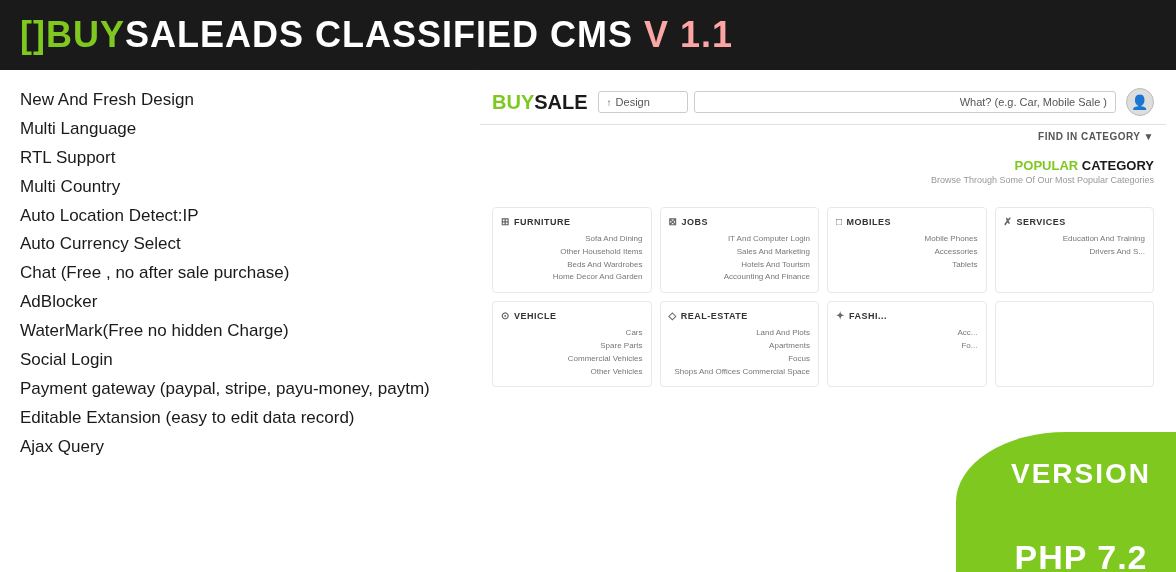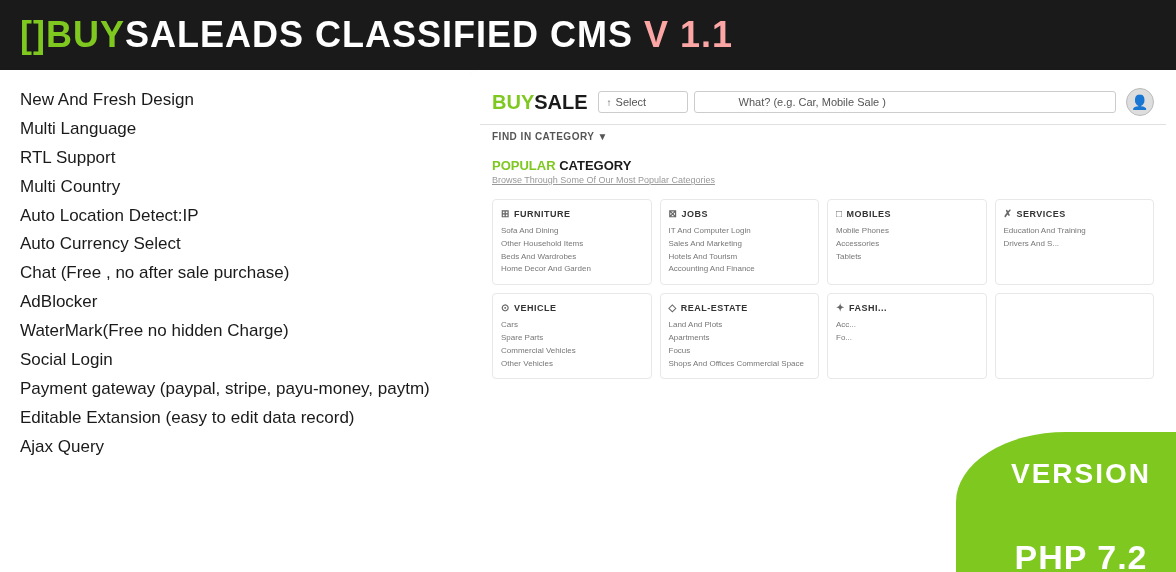--- a/index.html
+++ b/index.html
@@ -67,20 +67,21 @@
       line-height: 1.7;
     }
 
     
     .screenshot-area {
       flex: 1;
       position: relative;
       background: #f0f0f0;
       overflow: hidden;
       border-radius: 8px 0 0 0;
+      text-align: right;
     }
 
     
     .mock-browser {
       background: #ffffff;
       width: 100%;
       height: 100%;
       padding: 10px;
       position: relative;
       overflow: hidden;
@@ -158,22 +159,21 @@
     }
     .popular-label .popular-green {
       color: #7ec820;
     }
     .popular-label .category-dark {
       color: #1a1a1a;
     }
     .popular-sub {
       font-size: 9px;
       color: #999;
-      margin-bottom: 8px;
-      text-decoration: underline;
+      margin-bottom: 16px;
     }
 
     
     .cat-grid {
       display: grid;
       grid-template-columns: repeat(4, 1fr);
       gap: 8px;
       padding: 0 12px;
     }
     .cat-card {
@@ -272,21 +272,21 @@
   <div class="screenshot-area">
     <div class="mock-browser">
 
       <div class="app-header">
         <div class="app-logo">
           <span class="buy-green">BUY</span><span class="sale-dark">SALE</span>
         </div>
         <div class="app-search-bar">
           <div class="app-input location">
             <span style="font-size:10px;">↑</span>
-            <span>Select</span>
+            <span>Design</span>
           </div>
           <div class="app-input search">
             <span>What? (e.g. Car, Mobile Sale )</span>
           </div>
         </div>
         <div class="app-avatar">
           <span>👤</span>
         </div>
       </div>
 

